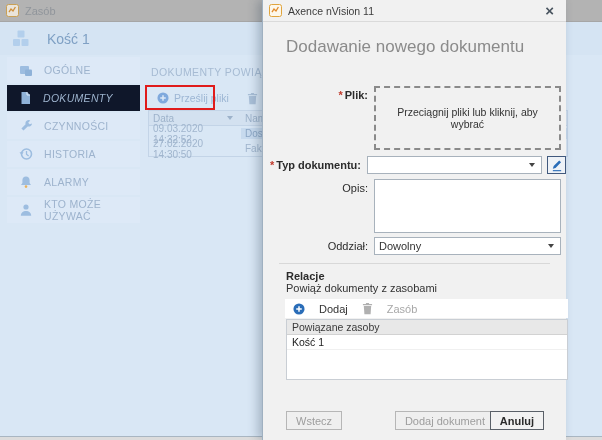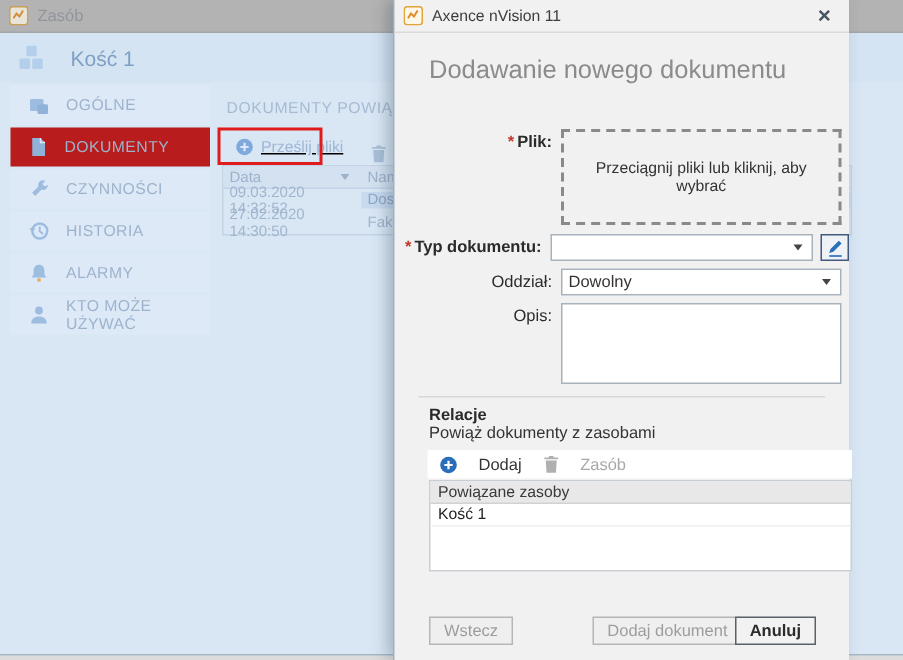--- a/index.html
+++ b/index.html
@@ -19,27 +19,27 @@
   .bg-titlebar .win-title { color:#90959b; font-size:11px; }
   .bg-resource-header { position:absolute; left:0; top:22px; right:0; height:33px;
     background:#d5e4f3; display:flex; align-items:center; }
   .bg-resource-header .res-icon { margin-left:11px; }
   .bg-resource-header .res-title { margin-left:16px; font-size:14px; color:#7fa0c4; }
 
   .bg-sidebar { position:absolute; left:7px; top:57px; width:133px; }
   .bg-side-item { height:26px; margin-bottom:2px; background:#dde9f7;
     display:flex; align-items:center; padding-left:12px; gap:11px;
     color:#9db3cd; letter-spacing:.3px; font-size:10.5px; }
-  .bg-side-item.active { background:#b91c1c; }
+  .bg-side-item.active { background:#0f172a;font-style:italic; }
   .bg-side-item svg { flex:0 0 auto; }
 
   .bg-panel { position:absolute; left:147px; top:54px; right:0; bottom:1px; }
   .bg-panel-header { position:absolute; left:4px; top:12px; white-space:nowrap;
     color:#a6bbd3; letter-spacing:.4px; font-size:10.5px; }
-  .bg-toolbar { position:absolute; left:4px; top:33px; display:flex; align-items:flex-end; gap:12px; white-space:nowrap;text-decoration:underline; }
+  .bg-toolbar { position:absolute; left:4px; top:33px; display:flex; align-items:center; gap:12px; white-space:nowrap; }
   .bg-tool-btn { display:flex; align-items:center; gap:5px; color:#9db6d4; font-size:10.5px; }
   .bg-tool-btn.upload { padding:5px 6px; }
   .bg-tool-btn .u { text-decoration:underline; }
   .bg-grid { position:absolute; left:1px; top:56px; width:420px;
     border:1px solid #c3d4e7; background:#d9e7f5; }
   .bg-grid-row { display:flex; height:15px; align-items:center; font-size:10px; }
   .bg-grid-row.head { background:#d3e1f0; border-bottom:1px solid #c3d4e7; color:#9db2ca; }
   .bg-grid .c-date { width:92px; padding-left:4px; display:flex; align-items:center; }
   .bg-grid .c-name { flex:1; padding-left:4px; }
   .bg-grid-row .cell { color:#a0b5cd; }
@@ -279,33 +279,33 @@
       <div class="edit-btn">
         <span class="icon">
           <svg width="12" height="13" viewBox="0 0 13 14" fill="#2a6db8">
               <path d="M2 10.5l.9-2.9 6-6 2 2-6 6-2.9.9z"></path>
               <rect x="2" y="12" width="9" height="1.2"></rect>
             </svg>
         </span>
       </div>
     </div>
 
+    <div class="form-row row-opis">
+      <div class="lbl">Opis:</div>
+      <textarea class="textarea" style=""></textarea>
+    </div>
+
     <div class="form-row">
       <div class="lbl">Oddział:</div>
       <div class="sel-box">
         <span class="sel-val">Dowolny</span>
         <span class="sel-arrow"></span>
       </div>
     </div>
 
-    <div class="form-row row-opis">
-      <div class="lbl">Opis:</div>
-      <textarea class="textarea" style=""></textarea>
-    </div>
-
     <hr class="dlg-sep">
 
     <div class="relations">
       <div class="rel-title">Relacje</div>
       <div class="rel-subtitle">Powiąż dokumenty z zasobami</div>
 
       <div class="rel-toolbar">
         <span class="rel-btn">
           <span class="icon">
             <svg width="12" height="12" viewBox="0 0 13 13">

